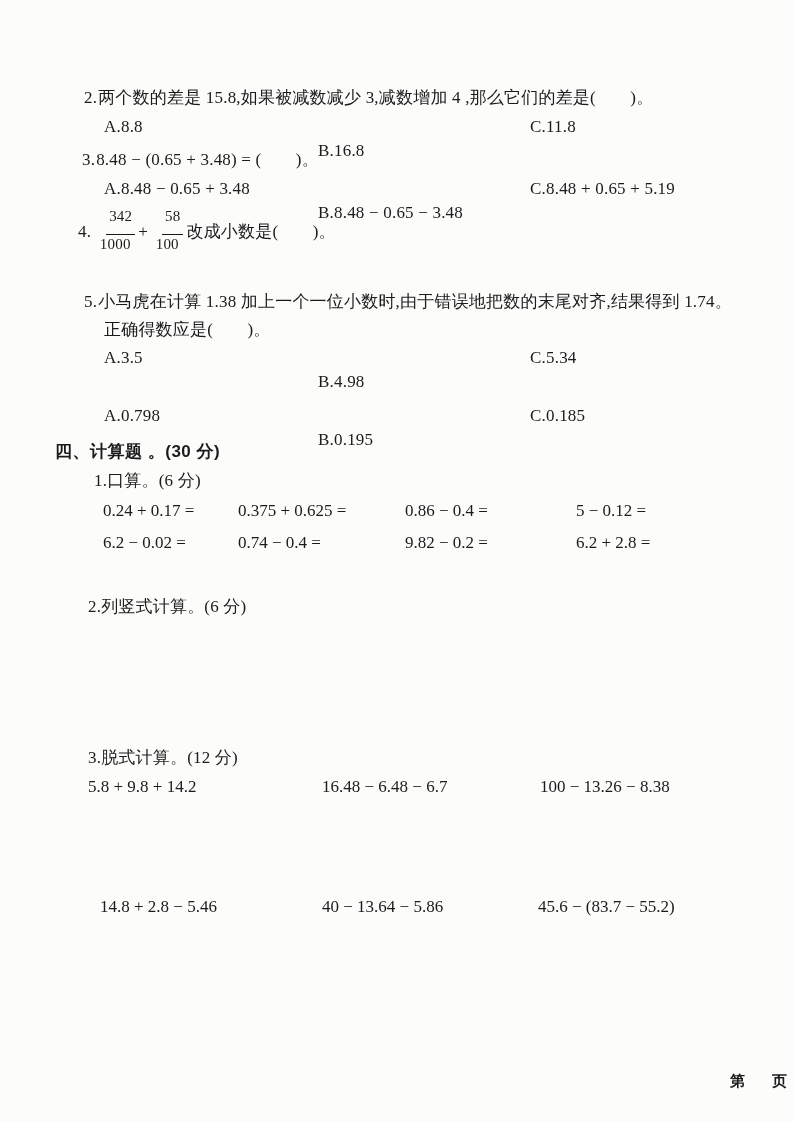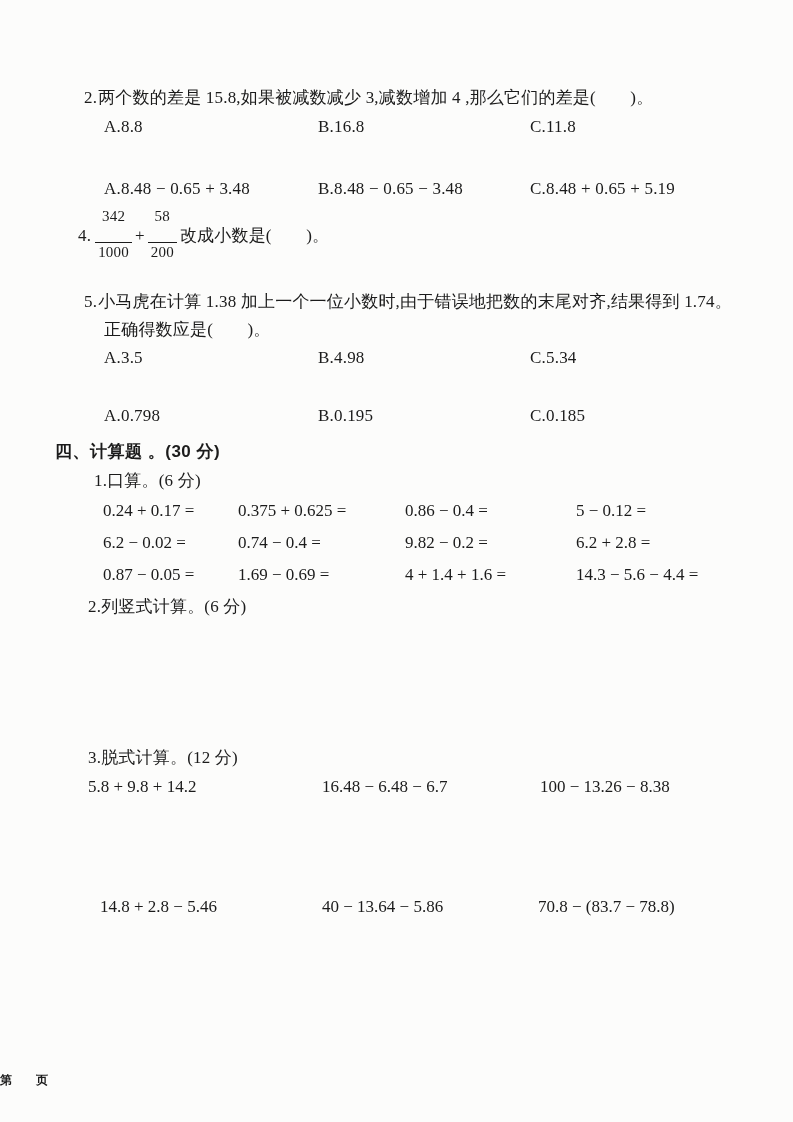--- a/index.html
+++ b/index.html
@@ -11,79 +11,80 @@
     background: #fcfcfb;
     color: #1b1b1b;
     font-family: "Liberation Serif", "DejaVu Serif", serif;
     font-size: 17px;
     overflow: hidden;
   }
   .abs { position: absolute; white-space: nowrap; line-height: 1.25; letter-spacing: 0.2px; }
   .optrow { position: absolute; left: 0; width: 100%; height: 22px; }
   .opt { position: absolute; white-space: nowrap; letter-spacing: 0.2px; }
   .opt-a { left: 104px; }
-  .opt-b { left: 318px; }
+  .opt-b { left: 318px; margin-top: 24px; }
   .opt-c { left: 530px; }
   .qnum { margin-right: 1px; }
   .sec-header {
     font-weight: 700;
     font-family: "Liberation Sans", "DejaVu Sans", sans-serif;
     letter-spacing: 0.5px;
   }
   .frac {
     display: inline-block;
     vertical-align: middle;
     text-align: center;
     line-height: 1.15;
     font-size: 15px;
     margin: 0 3px;
     transform: translateY(-2px);
   }
-  .frac .fnum { display: block; padding: 0 3px 17px 3px; border-bottom: 1.4px solid #1b1b1b; }
+  .frac .fnum { display: block; padding: 0 3px 9px 3px; border-bottom: 1.4px solid #1b1b1b; margin-left: 11px; }
   .frac .fden { display: block; padding: 1px 3px 0 3px; }
   .oralrow { position: absolute; left: 0; width: 100%; height: 22px; }
   .oc { position: absolute; white-space: nowrap; }
   .oc-0 { left: 103px; }
   .oc-1 { left: 238px; }
   .oc-2 { left: 405px; }
   .oc-3 { left: 540px; margin-left: 36px; }
   .calcrow { position: absolute; left: 0; width: 100%; height: 22px; }
   .cc { position: absolute; white-space: nowrap; }
   .footer {
     position: absolute;
     top: 1072px;
     left: 0;
     width: 100%;
-    text-align: left;
+    text-align: right;
     font-family: "Liberation Sans", "DejaVu Sans", sans-serif;
     font-weight: 600;
-    font-size: 12px;
+    font-size: 15px;
     letter-spacing: 6px;
   }
 </style>
 </head>
 <body>
 
 <div class="page">
 
   <div class="abs" style="top:87px;left:84px"><span class="qnum">2.</span><span>两个数的差是 15.8,如果被减数减少 3,减数增加 4 ,那么它们的差是(　　)。</span></div>
   <div class="optrow" style="top:117px">
     <span class="opt opt-a">A.8.8</span>
     <span class="opt opt-b">B.16.8</span>
     <span class="opt opt-c">C.11.8</span>
   </div>
 
+  <div class="abs" style="top:149px;left:82px"><span class="qnum">3.</span><span>8.48 − (0.65 + 3.48) = (　　)。</span></div>
   <div class="optrow" style="top:179px">
     <span class="opt opt-a">A.8.48 − 0.65 + 3.48</span>
     <span class="opt opt-b">B.8.48 − 0.65 − 3.48</span>
     <span class="opt opt-c">C.8.48 + 0.65 + 5.19</span>
   </div>
 
   <div class="abs" style="top:210px;left:78px">
-    <span class="qnum">4.</span><span class="frac"><span class="fnum">342</span><span class="fden">1000</span></span><span>+</span><span class="frac"><span class="fnum">58</span><span class="fden">200</span></span><span>改成小数是(　　)。</span>
+    <span class="qnum">4.</span><span class="frac"><span class="fnum">342</span><span class="fden">1000</span></span><span>+</span><span class="frac"><span class="fnum">58</span><span class="fden">100</span></span><span>改成小数是(　　)。</span>
   </div>
 
   <div class="abs" style="top:291px;left:84px"><span class="qnum">5.</span><span>小马虎在计算 1.38 加上一个一位小数时,由于错误地把数的末尾对齐,结果得到 1.74。</span></div>
   <div class="abs" style="top:319px;left:104px">正确得数应是(　　)。</div>
   <div class="optrow" style="top:348px">
     <span class="opt opt-a">A.3.5</span>
     <span class="opt opt-b">B.4.98</span>
     <span class="opt opt-c">C.5.34</span>
   </div>
 
@@ -101,36 +102,30 @@
     <span class="oc oc-1">0.375 + 0.625 =</span>
     <span class="oc oc-2">0.86 − 0.4 =</span>
     <span class="oc oc-3">5 − 0.12 =</span>
   </div>
   <div class="oralrow" style="top:533px">
     <span class="oc oc-0">6.2 − 0.02 =</span>
     <span class="oc oc-1">0.74 − 0.4 =</span>
     <span class="oc oc-2">9.82 − 0.2 =</span>
     <span class="oc oc-3">6.2 + 2.8 =</span>
   </div>
-  <div class="oralrow" style="top:565px">
-    <span class="oc oc-0">0.87 − 0.05 =</span>
-    <span class="oc oc-1">1.69 − 0.69 =</span>
-    <span class="oc oc-2">4 + 1.4 + 1.6 =</span>
-    <span class="oc oc-3">14.3 − 5.6 − 4.4 =</span>
-  </div>
 
   <div class="abs" style="top:596px;left:88px">2.列竖式计算。(6 分)</div>
 
   <div class="abs" style="top:747px;left:88px">3.脱式计算。(12 分)</div>
   <div class="calcrow" style="top:777px">
     <span class="cc" style="left:88px">5.8 + 9.8 + 14.2</span>
     <span class="cc" style="left:322px">16.48 − 6.48 − 6.7</span>
     <span class="cc" style="left:540px">100 − 13.26 − 8.38</span>
   </div>
   <div class="calcrow" style="top:897px">
     <span class="cc" style="left:100px">14.8 + 2.8 − 5.46</span>
     <span class="cc" style="left:322px">40 − 13.64 − 5.86</span>
-    <span class="cc" style="left:538px">70.8 − (83.7 − 78.8)</span>
+    <span class="cc" style="left:538px">45.6 − (83.7 − 55.2)</span>
   </div>
 
   <div class="footer">第　页</div>
 
 </div>
 
 </body></html>

